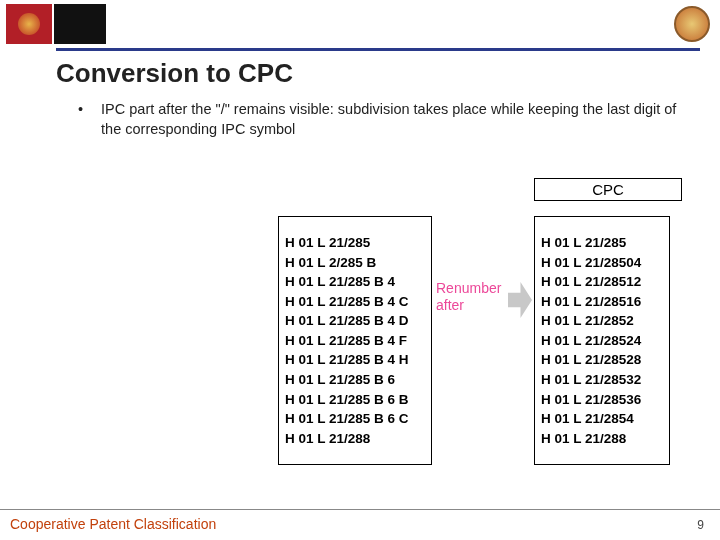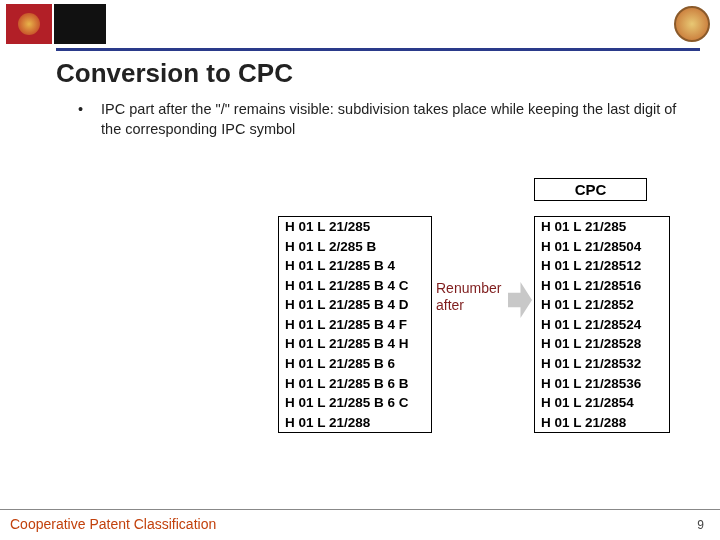--- a/index.html
+++ b/index.html
@@ -68,44 +68,44 @@
     font-size: 14.5px;
     color: #222;
     display: flex;
     gap: 18px;
     line-height: 1.35;
   }
   .bullet-dot { flex: 0 0 auto; }
   .cpc-header {
     position: absolute;
     top: 178px; left: 534px;
-    width: 113px;
+    width: 148px;
     border: 1.5px solid #000;
     text-align: center;
-    font-weight: bold;
+    font-weight: normal;
     font-size: 15px;
     padding: 2px 0;
   }
   .code-col {
     position: absolute;
     border: 1.5px solid #000;
     font-weight: bold;
     font-size: 13.5px;
     line-height: 1.45;
-    padding: 0 6px;
+    padding: 16px 6px;
     white-space: nowrap;
   }
   .col-left { top: 216px; left: 278px; width: 154px; }
   .col-right { top: 216px; left: 534px; width: 136px; }
   .arrow-zone {
     position: absolute;
     top: 280px; left: 436px;
     width: 96px;
     font-size: 14px;
-    color: #7f1d1d;
+    color: #ec4899;
   }
   .arrow-text { line-height: 1.2; }
   .arrow-shape {
     position: absolute;
     top: 2px; left: 72px;
     width: 24px; height: 36px;
     background: #c8c8c8;
     clip-path: polygon(0 30%, 52% 30%, 52% 0, 100% 50%, 52% 100%, 52% 70%, 0 70%);
   }
   .footer-line {

